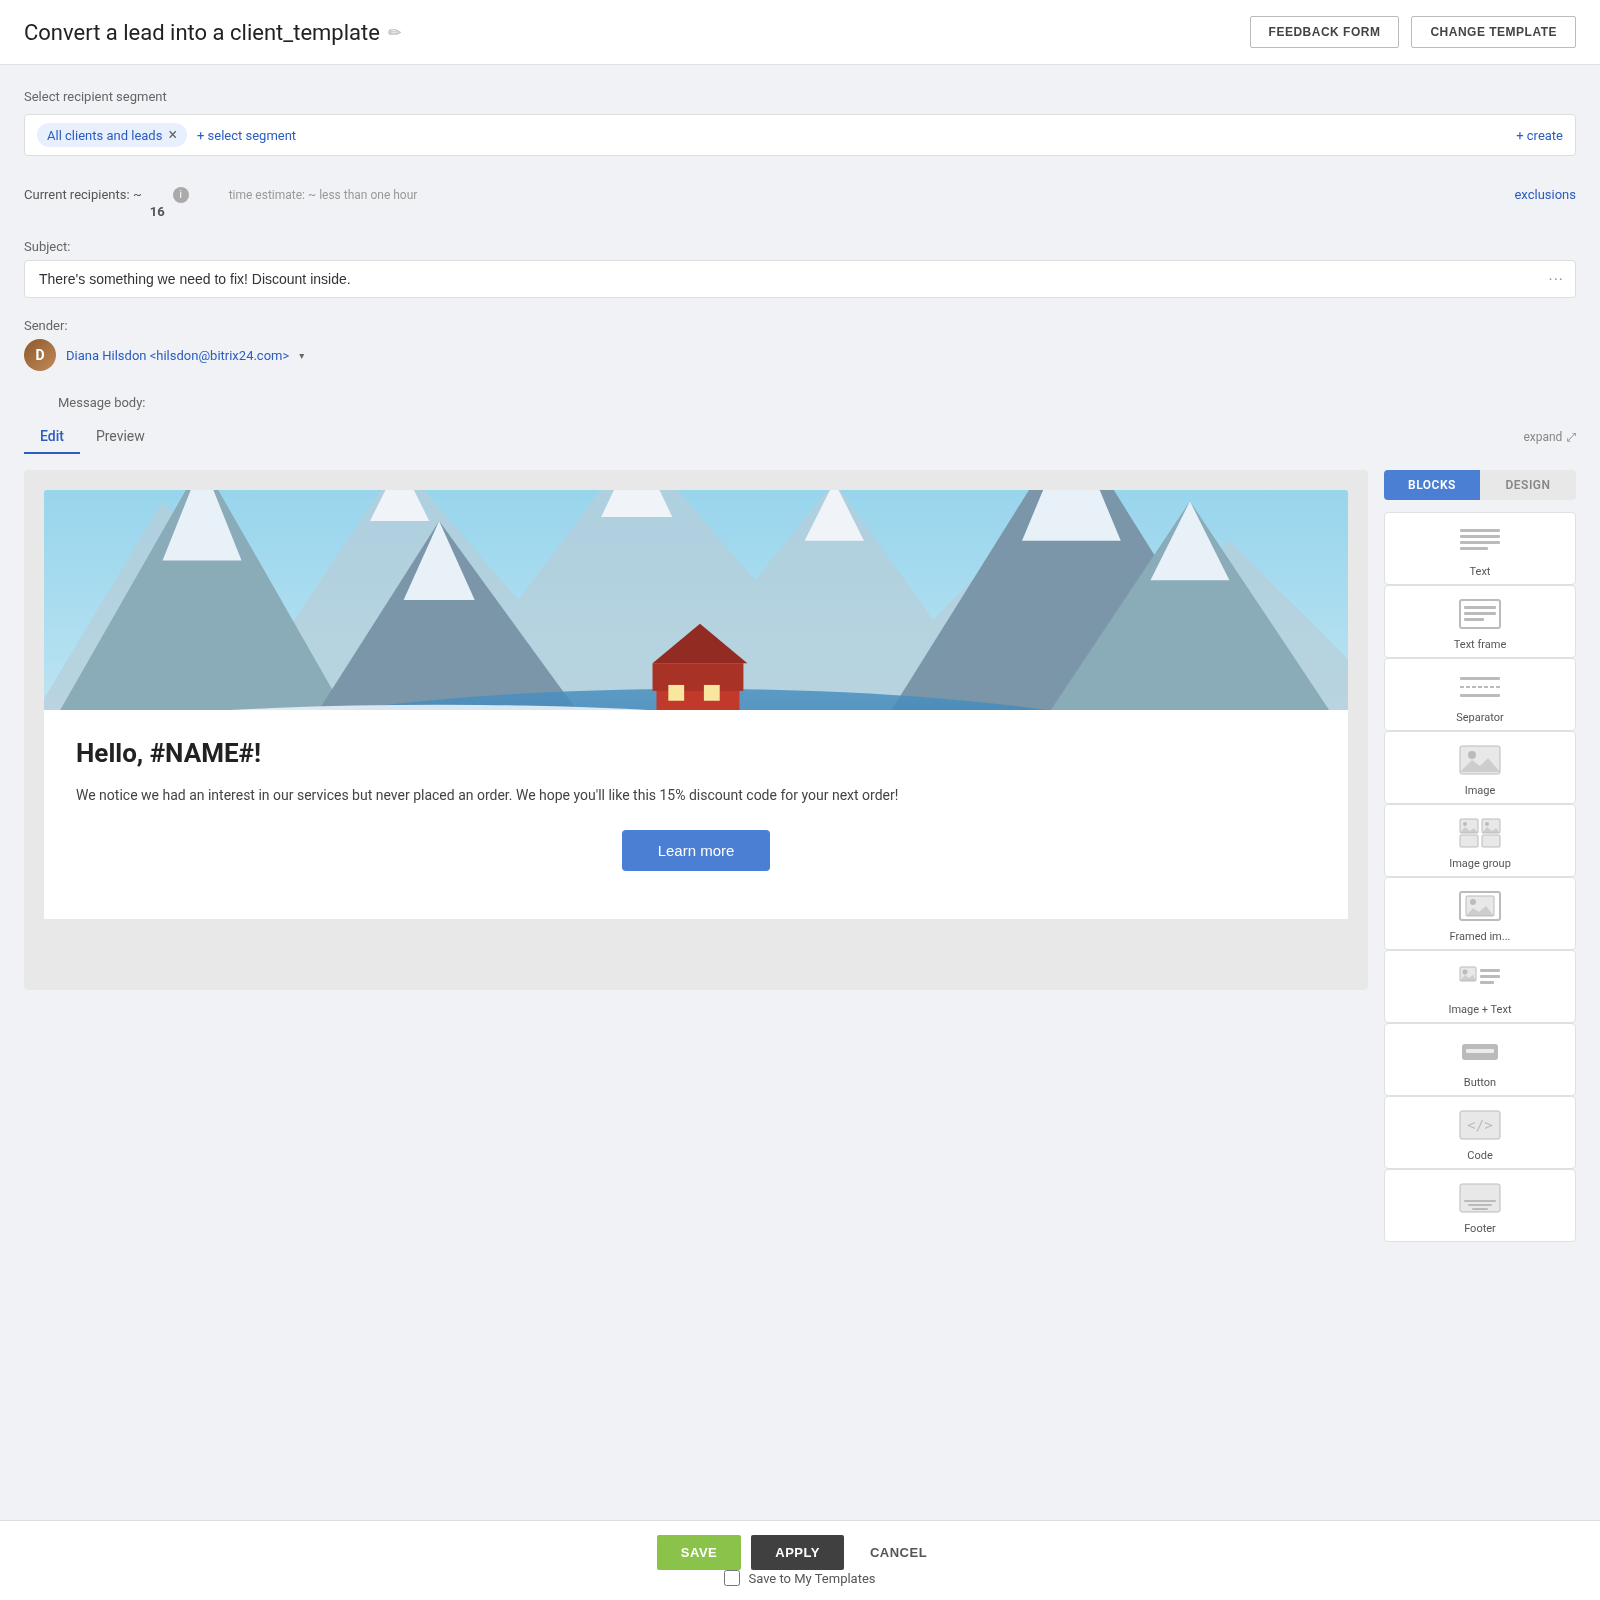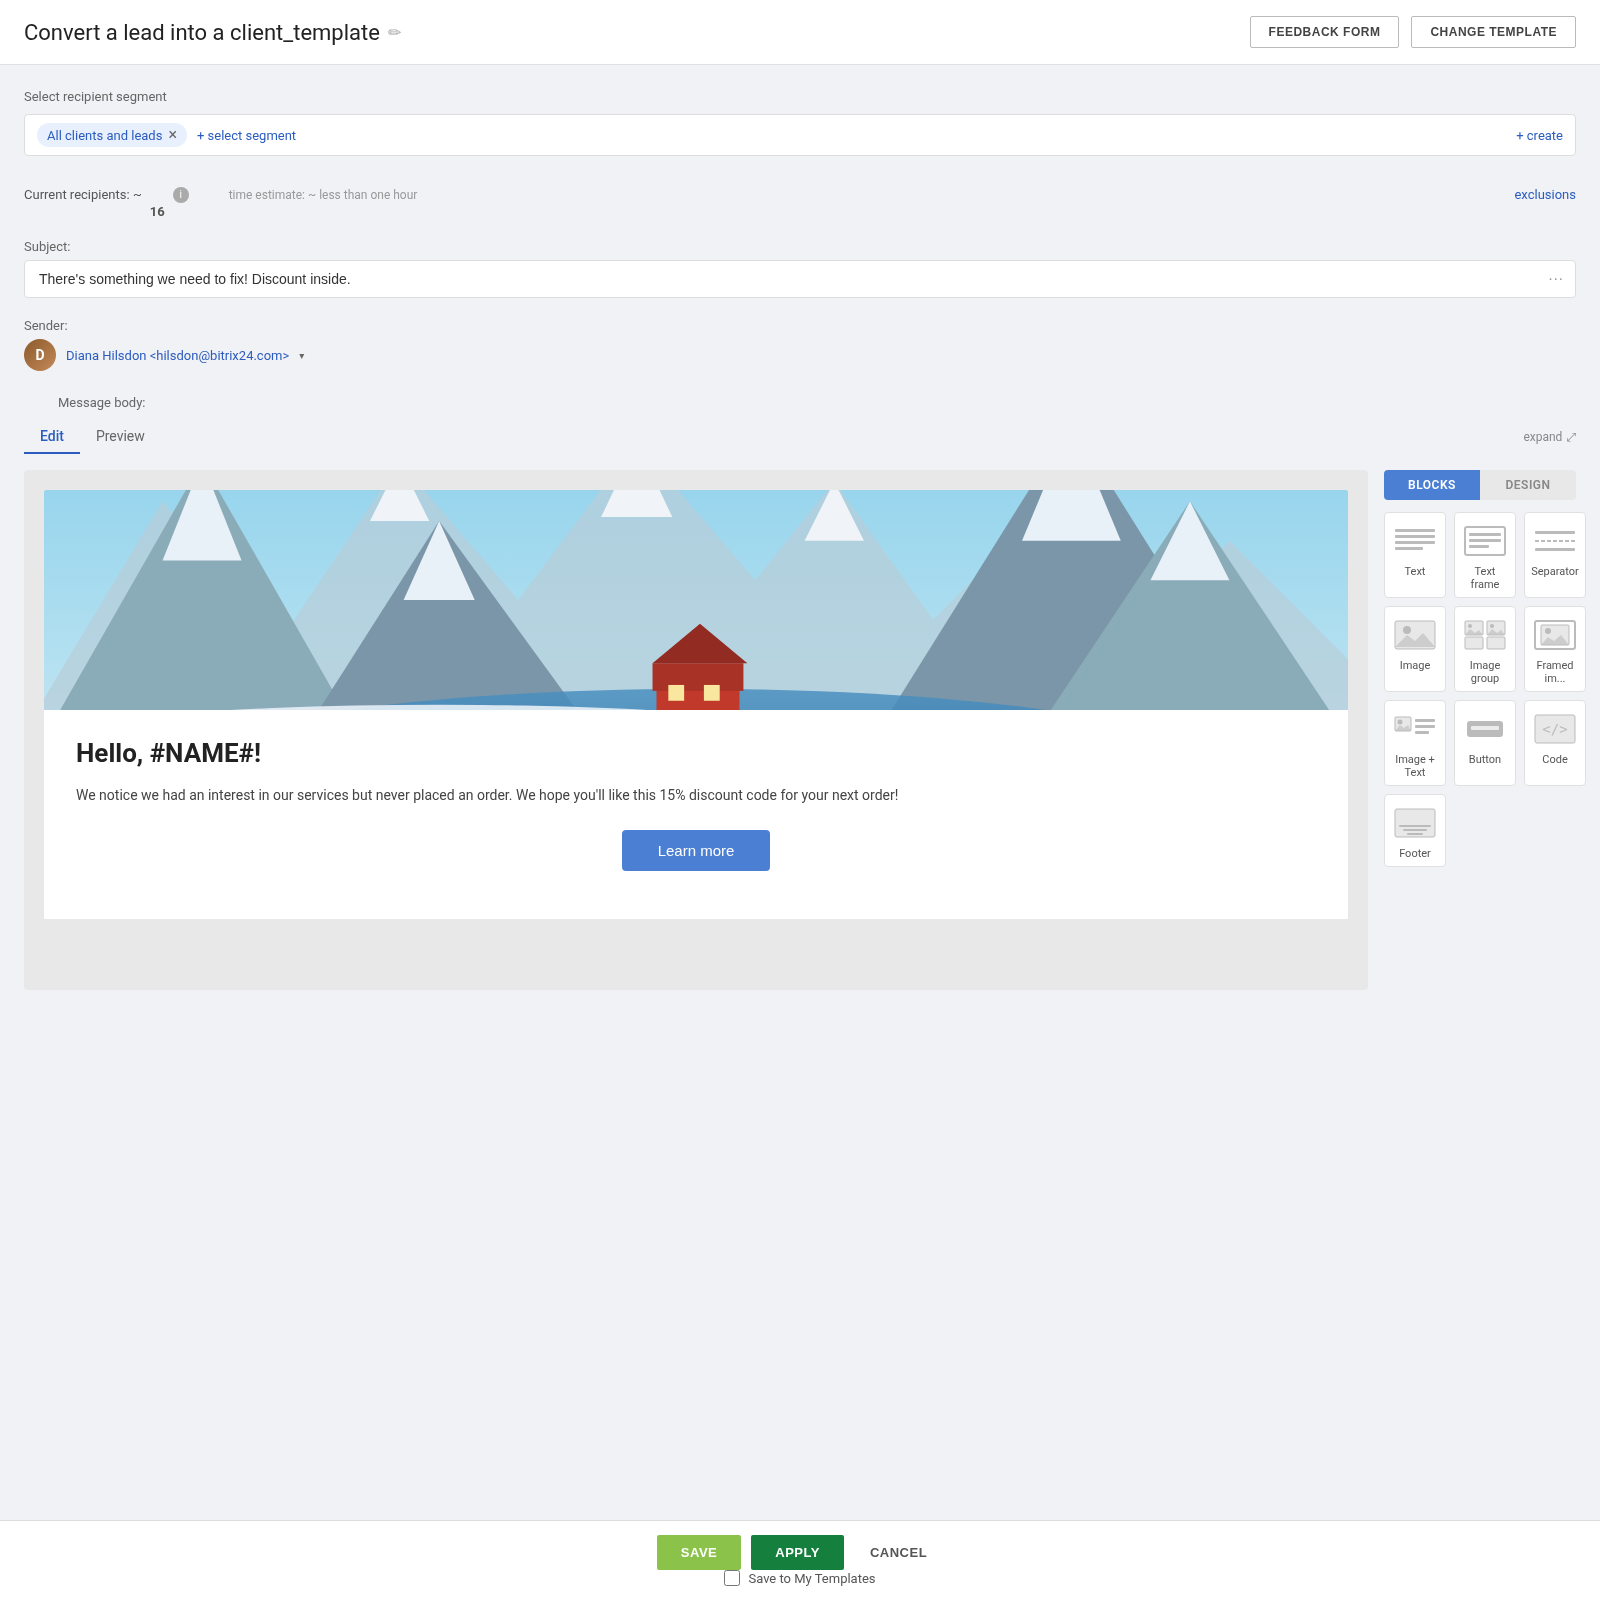--- a/index.html
+++ b/index.html
@@ -324,22 +324,21 @@
     .blocks-tab.active {
       background: #4a7fd4;
       color: #fff;
     }
     .blocks-tab.inactive {
       background: #e8e8e8;
       color: #888;
     }
     .blocks-grid {
       display: grid;
-      grid-template-columns: 1fr 1fr 1fr;
-      gap: 8px;
+      grid-template-columns: 1fr;
     }
     .block-item {
       background: #fff;
       border: 1px solid #e0e0e0;
       border-radius: 4px;
       padding: 10px 6px 6px 6px;
       text-align: center;
       cursor: pointer;
       display: flex;
       flex-direction: column;
@@ -384,21 +383,21 @@
       color: #fff;
       border: none;
       padding: 10px 24px;
       font-size: 13px;
       font-weight: 600;
       letter-spacing: 0.5px;
       cursor: pointer;
       border-radius: 2px;
     }
     .btn-apply {
-      background: #15803d;
+      background: #404040;
       color: #fff;
       border: none;
       padding: 10px 24px;
       font-size: 13px;
       font-weight: 600;
       letter-spacing: 0.5px;
       cursor: pointer;
       border-radius: 2px;
     }
     .btn-cancel {

